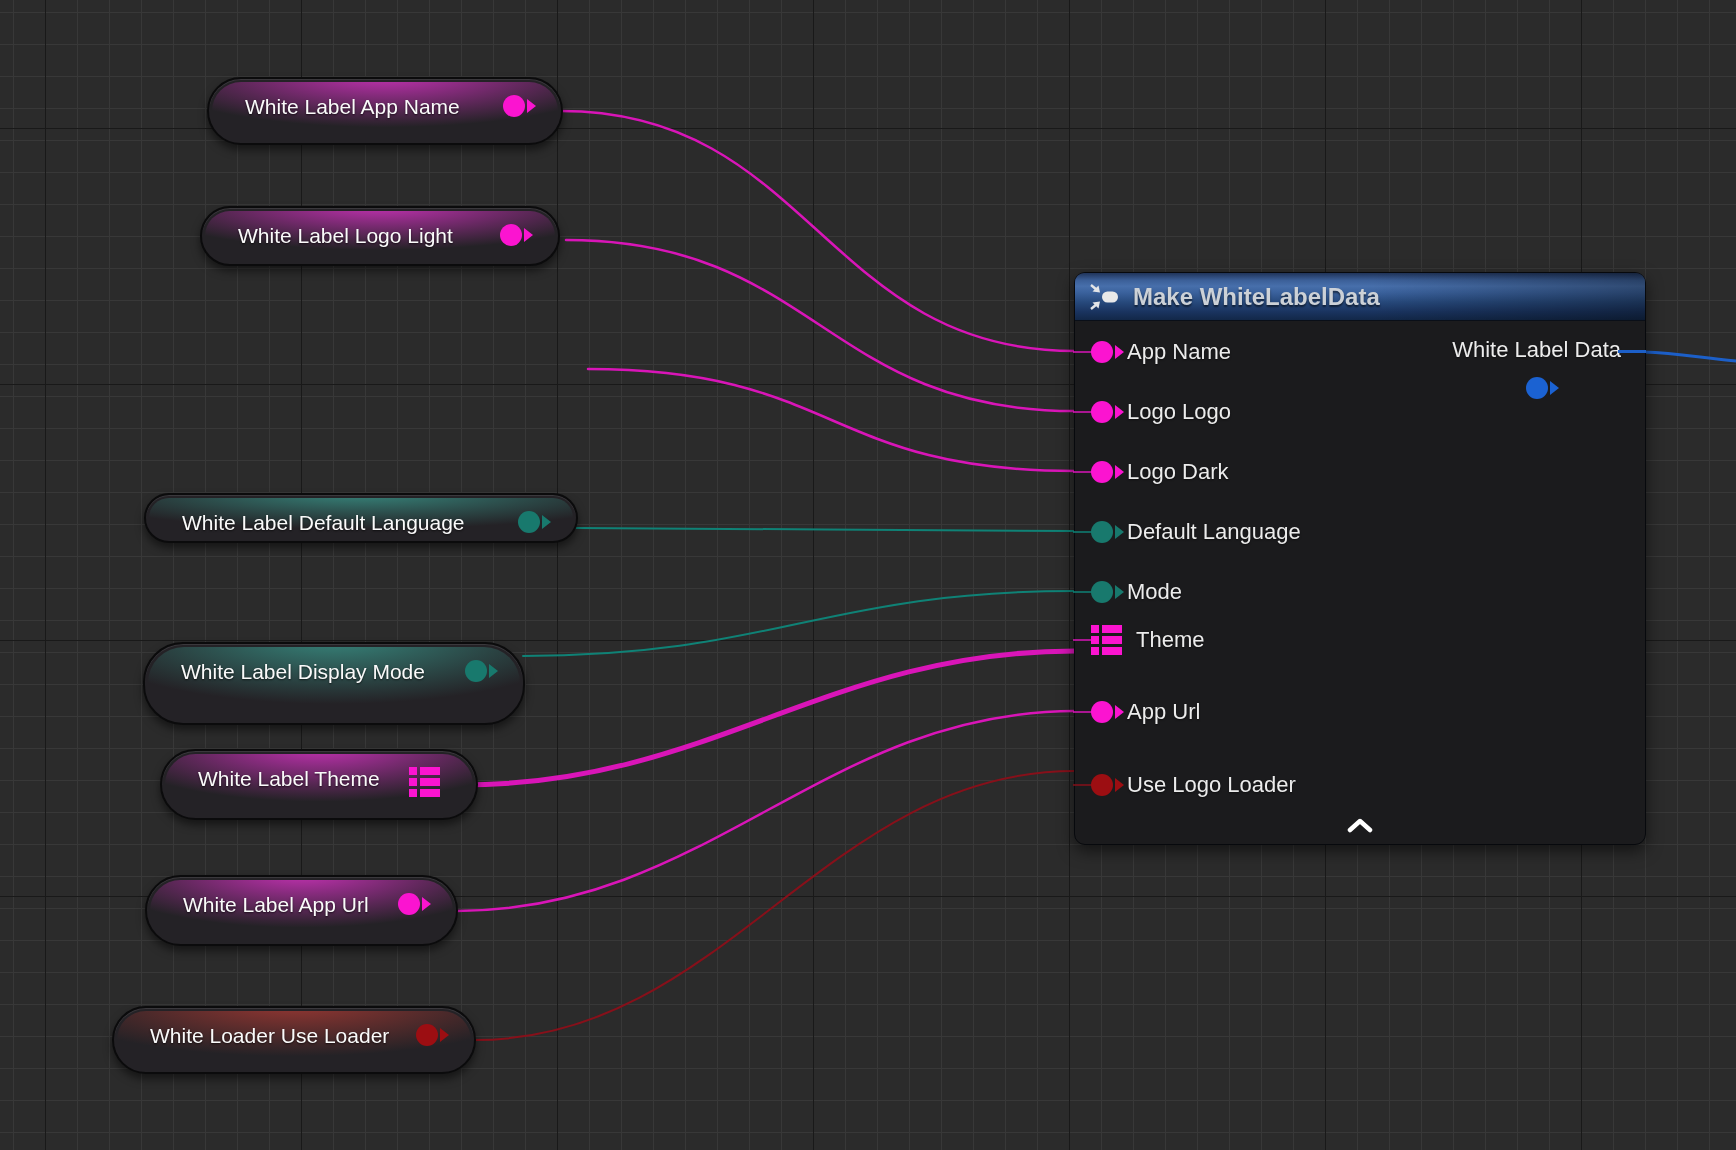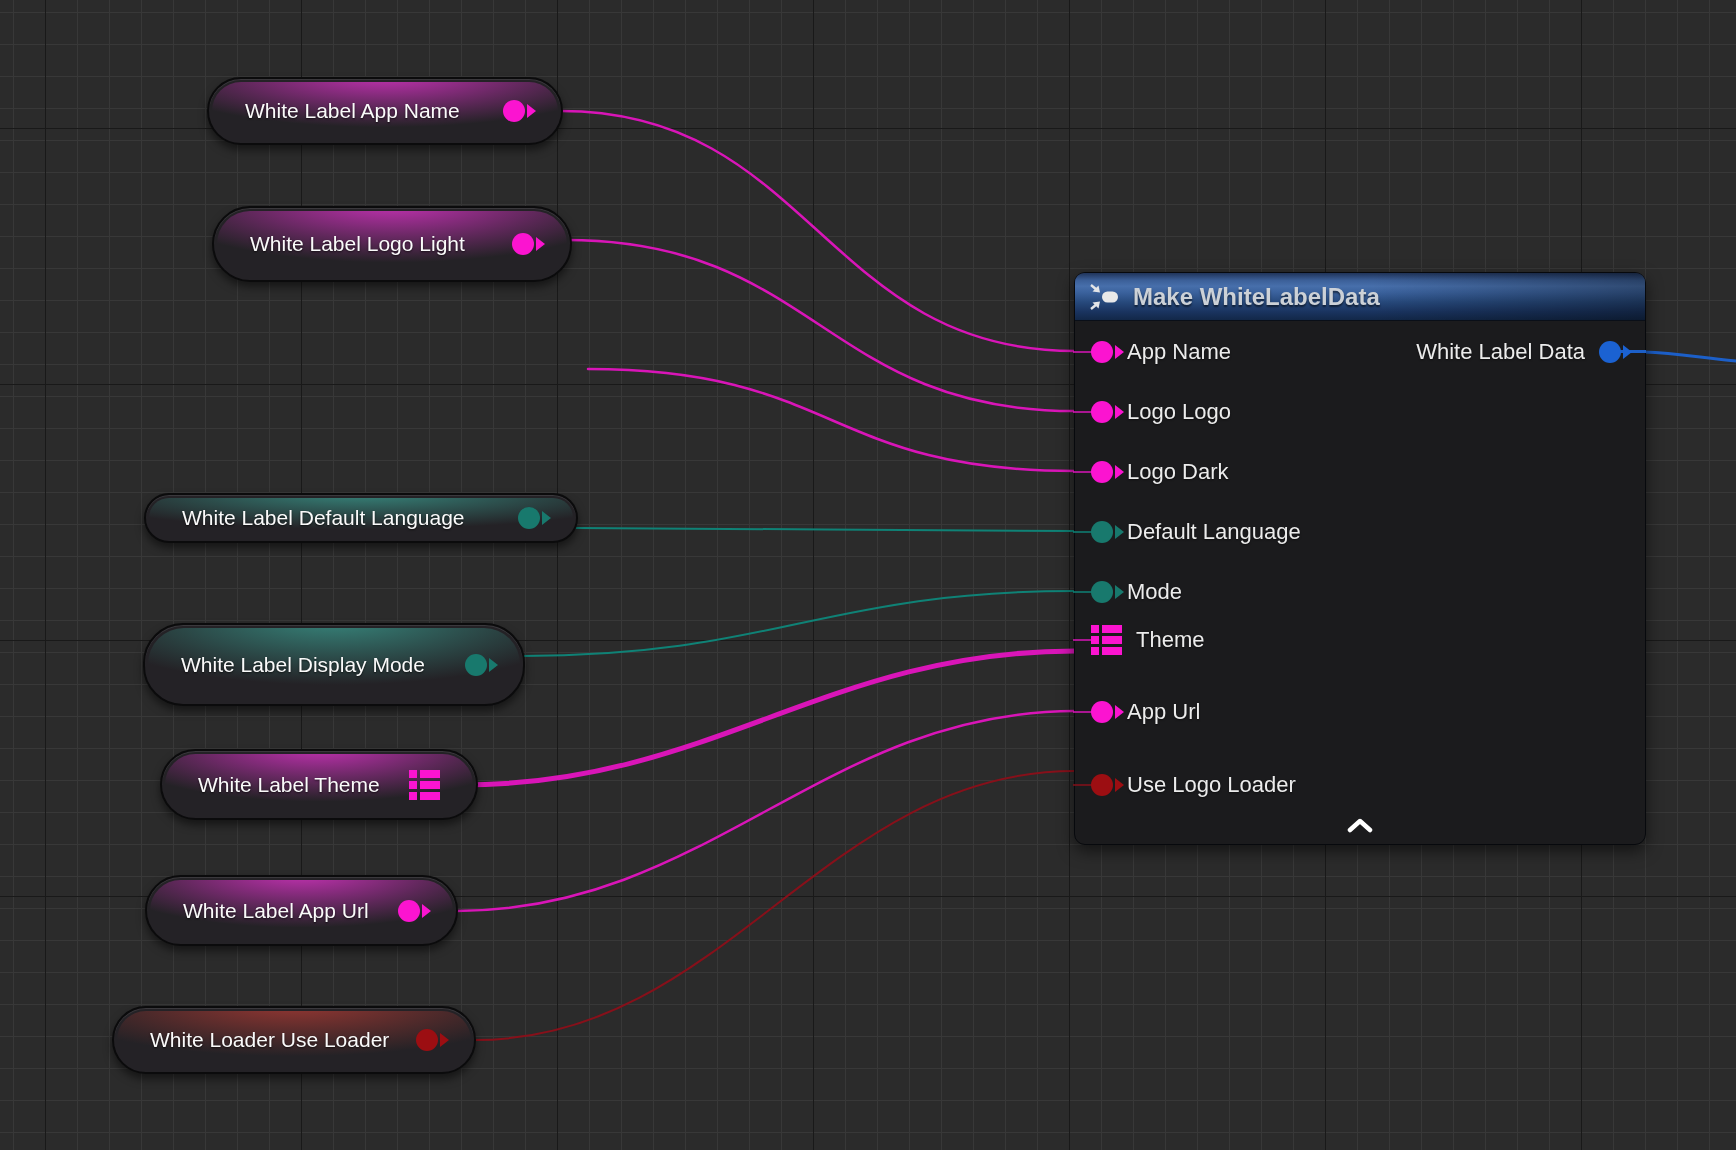--- a/index.html
+++ b/index.html
@@ -19,22 +19,22 @@
   }
   svg.wires{position:absolute;left:0;top:0;z-index:1;}
   svg.wires path{fill:none;stroke-linecap:round;}
 
   
   .pill{
     position:absolute;z-index:2;
     background:#242226;
     border:2px solid #0b0b0c;
     border-radius:40px;
-    display:flex;align-items:center;justify-content:space-between;
-    padding:1px 36px;box-sizing:border-box;
+    display:flex;align-items:flex-start;justify-content:space-between;
+    padding:16px 36px;box-sizing:border-box;
     box-shadow:0 5px 9px rgba(0,0,0,0.5), inset 0 1px 0 rgba(255,255,255,0.10);
   }
   .pill::before{
     content:"";position:absolute;inset:3px;border-radius:36px;pointer-events:none;
     background:radial-gradient(95% 125% at 50% -12%,
       rgba(var(--bloom),0.85) 0%, rgba(var(--bloom),0.30) 46%, rgba(0,0,0,0) 72%);
   }
   .t-string{--bloom:224,52,204;}
   .t-enum{--bloom:58,150,138;}
   .t-bool{--bloom:168,58,52;}
@@ -80,21 +80,21 @@
   .node-title{
     color:#ccd1d7;font-size:24px;font-weight:bold;
     text-shadow:0 2px 2px rgba(0,0,0,0.55);white-space:nowrap;
   }
   .prow{
     position:absolute;left:16px;height:30px;
     display:flex;align-items:center;gap:14px;
   }
   .prow .plabel{color:#ececec;font-size:22px;white-space:nowrap;
     text-shadow:0 1px 2px rgba(0,0,0,0.5);}
-  .prow.out{left:auto;right:24px;}
+  .prow.out{left:auto;right:24px;flex-direction:column;}
   .stub{position:absolute;z-index:1;height:2px;width:22px;left:-18px;top:14px;background:currentColor;opacity:0.75;}
   .stub-out{position:absolute;right:-1px;width:28px;height:3px;background:#1c5fc8;}
   .collapse{
     position:absolute;left:50%;top:542px;transform:translateX(-50%);
     width:34px;height:20px;display:flex;align-items:center;justify-content:center;cursor:pointer;
   }
 </style>
 </head>
 <body>
 
@@ -112,36 +112,36 @@
     <path stroke-width="3" d="M 1644 352 C 1680 353, 1700 358, 1737 361" stroke="#1c5fc8"></path>
   </svg>
 
   <div class="pill t-string" style="left:207px;top:77px;width:356px;height:68px">
     <span class="pill-label">White Label App Name</span>
     <span class="pin" style="color: rgb(251, 20, 208);">
         <i class="arrow"></i>
       </span>
   </div>
 
-  <div class="pill t-string" style="left:212px;top:206px;width:360px;height:76px">
+  <div class="pill t-string" style="left:200px;top:206px;width:360px;height:60px">
     <span class="pill-label">White Label Logo Light</span>
     <span class="pin" style="color: rgb(251, 20, 208);">
         <i class="arrow"></i>
       </span>
   </div>
 
 
   <div class="pill t-enum" style="left:144px;top:493px;width:434px;height:50px">
     <span class="pill-label">White Label Default Language</span>
     <span class="pin" style="color: rgb(24, 121, 109);">
         <i class="arrow"></i>
       </span>
   </div>
 
-  <div class="pill t-enum" style="left:143px;top:623px;width:382px;height:83px">
+  <div class="pill t-enum" style="left:143px;top:642px;width:382px;height:83px">
     <span class="pill-label">White Label Display Mode</span>
     <span class="pin" style="color: rgb(24, 121, 109);">
         <i class="arrow"></i>
       </span>
   </div>
 
   <div class="pill t-string" style="left:160px;top:749px;width:318px;height:71px">
     <span class="pill-label">White Label Theme</span>
     <span class="struct-icon" style="color: rgb(251, 20, 208);">
         <i></i>

